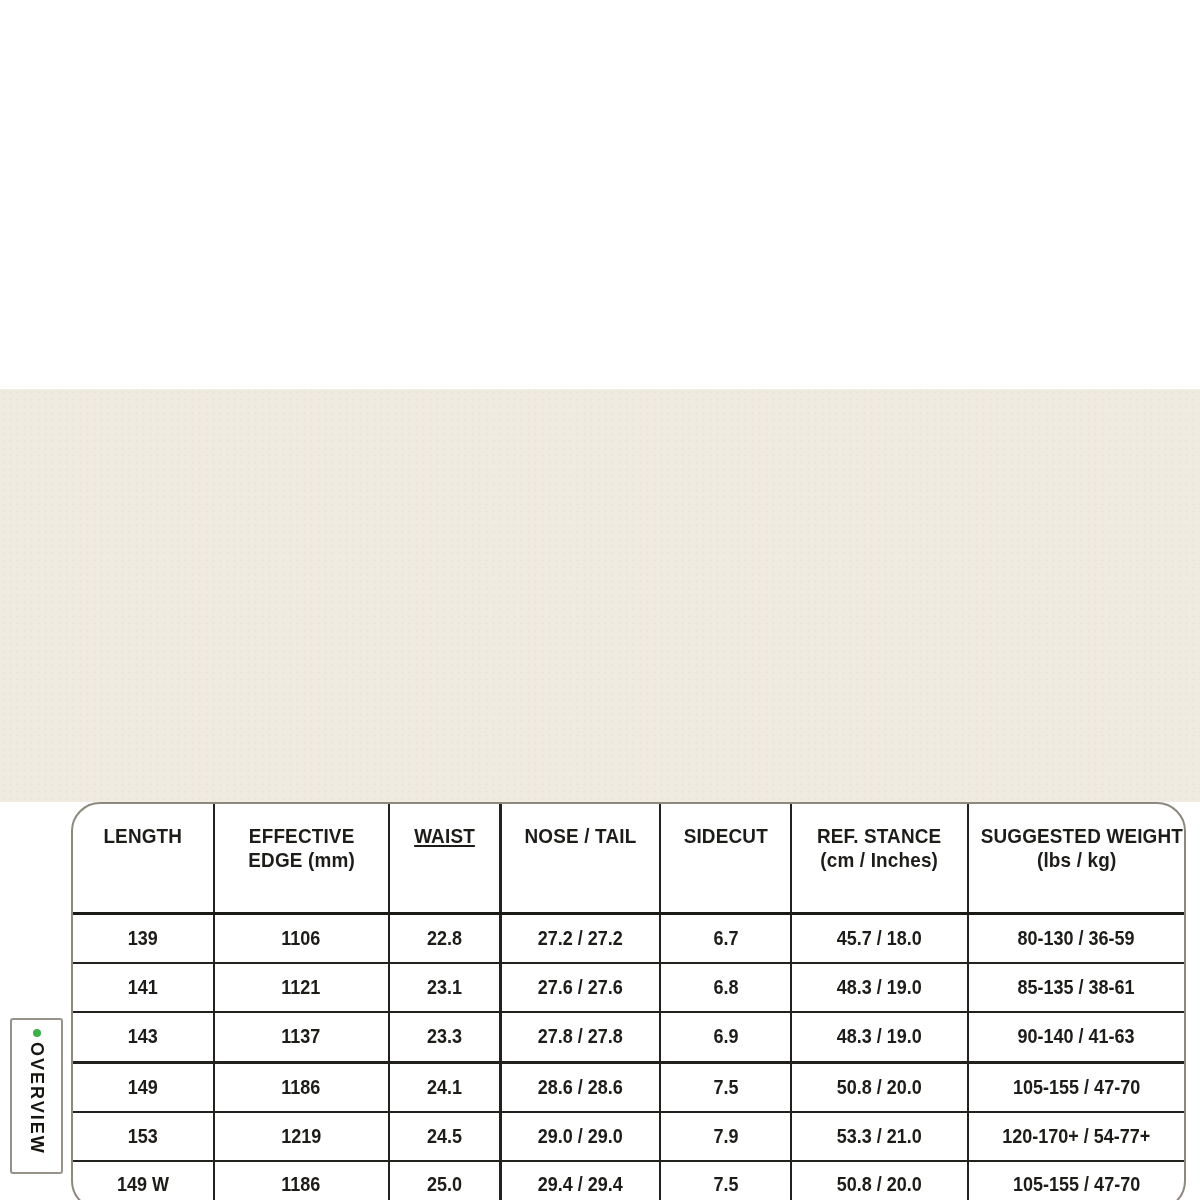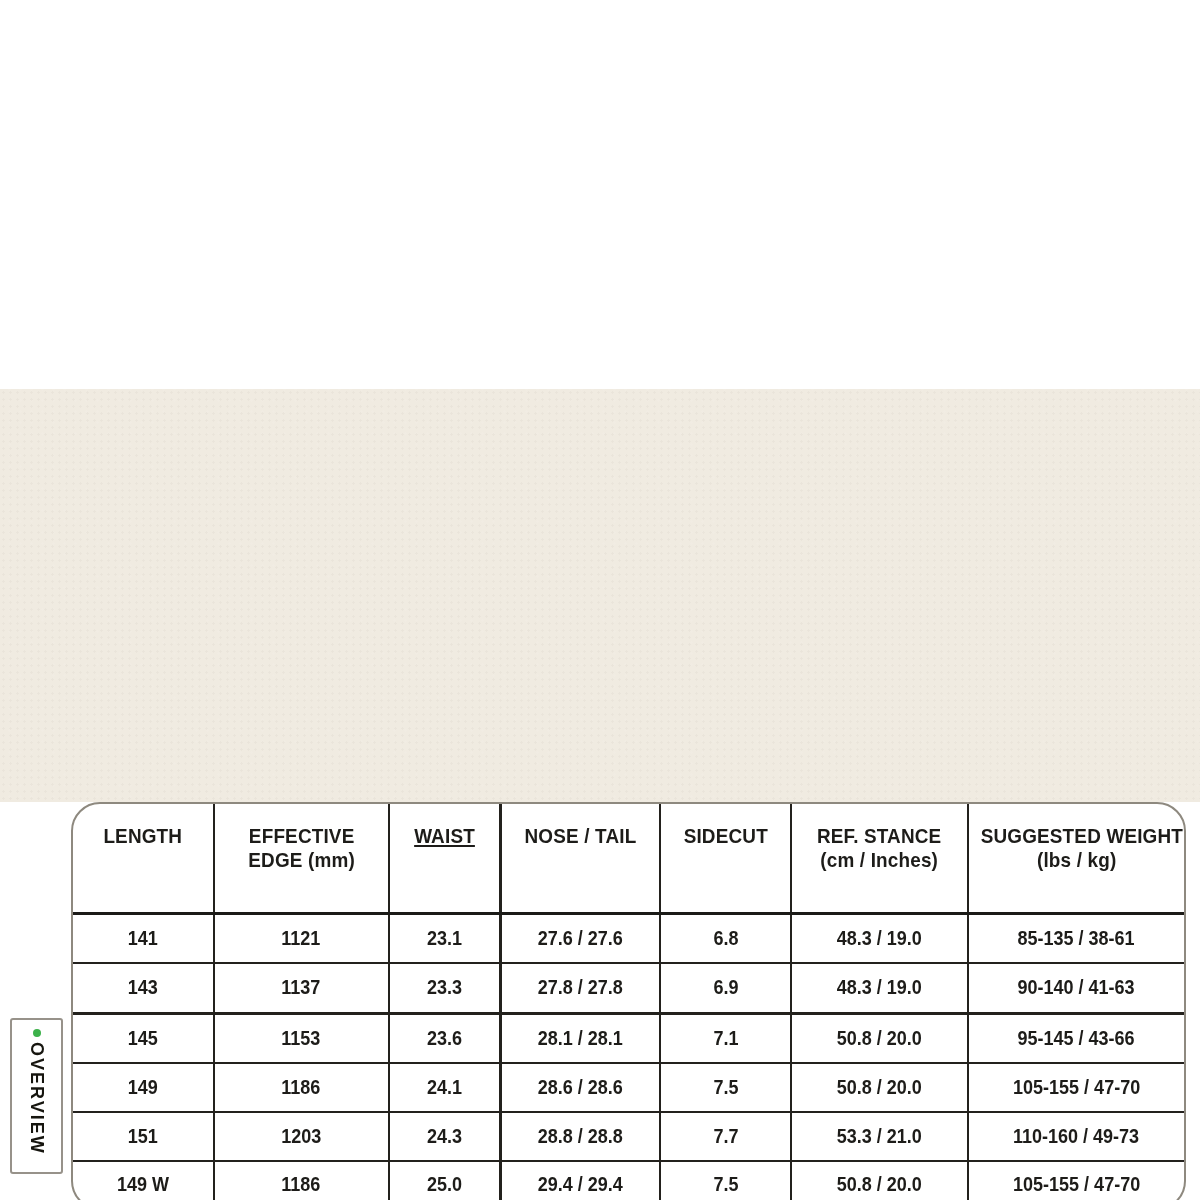--- a/index.html
+++ b/index.html
@@ -107,63 +107,63 @@
               <span class="hline">(cm / Inches)</span>
             </th>
             <th>
               <span class="hline">SUGGESTED WEIGHT</span>
               <span class="hline">(lbs / kg)</span>
             </th>
           </tr>
       </thead>
       <tbody>
           <tr>
+            <td><span class="cell-text">139</span></td>
+            <td><span class="cell-text">1106</span></td>
+            <td><span class="cell-text">22.8</span></td>
+            <td><span class="cell-text">27.2 / 27.2</span></td>
+            <td><span class="cell-text">6.7</span></td>
+            <td><span class="cell-text">45.7 / 18.0</span></td>
+            <td><span class="cell-text">80-130 / 36-59</span></td>
+          </tr>
+          <tr>
             <td><span class="cell-text">141</span></td>
             <td><span class="cell-text">1121</span></td>
             <td><span class="cell-text">23.1</span></td>
             <td><span class="cell-text">27.6 / 27.6</span></td>
             <td><span class="cell-text">6.8</span></td>
             <td><span class="cell-text">48.3 / 19.0</span></td>
             <td><span class="cell-text">85-135 / 38-61</span></td>
           </tr>
           <tr class="group-end">
             <td><span class="cell-text">143</span></td>
             <td><span class="cell-text">1137</span></td>
             <td><span class="cell-text">23.3</span></td>
             <td><span class="cell-text">27.8 / 27.8</span></td>
             <td><span class="cell-text">6.9</span></td>
             <td><span class="cell-text">48.3 / 19.0</span></td>
             <td><span class="cell-text">90-140 / 41-63</span></td>
           </tr>
           <tr>
-            <td><span class="cell-text">145</span></td>
-            <td><span class="cell-text">1153</span></td>
-            <td><span class="cell-text">23.6</span></td>
-            <td><span class="cell-text">28.1 / 28.1</span></td>
-            <td><span class="cell-text">7.1</span></td>
-            <td><span class="cell-text">50.8 / 20.0</span></td>
-            <td><span class="cell-text">95-145 / 43-66</span></td>
-          </tr>
-          <tr>
             <td><span class="cell-text">149</span></td>
             <td><span class="cell-text">1186</span></td>
             <td><span class="cell-text">24.1</span></td>
             <td><span class="cell-text">28.6 / 28.6</span></td>
             <td><span class="cell-text">7.5</span></td>
             <td><span class="cell-text">50.8 / 20.0</span></td>
             <td><span class="cell-text">105-155 / 47-70</span></td>
           </tr>
           <tr>
-            <td><span class="cell-text">151</span></td>
-            <td><span class="cell-text">1203</span></td>
-            <td><span class="cell-text">24.3</span></td>
-            <td><span class="cell-text">28.8 / 28.8</span></td>
-            <td><span class="cell-text">7.7</span></td>
+            <td><span class="cell-text">153</span></td>
+            <td><span class="cell-text">1219</span></td>
+            <td><span class="cell-text">24.5</span></td>
+            <td><span class="cell-text">29.0 / 29.0</span></td>
+            <td><span class="cell-text">7.9</span></td>
             <td><span class="cell-text">53.3 / 21.0</span></td>
-            <td><span class="cell-text">110-160 / 49-73</span></td>
+            <td><span class="cell-text">120-170+ / 54-77+</span></td>
           </tr>
           <tr>
             <td><span class="cell-text">149 W</span></td>
             <td><span class="cell-text">1186</span></td>
             <td><span class="cell-text">25.0</span></td>
             <td><span class="cell-text">29.4 / 29.4</span></td>
             <td><span class="cell-text">7.5</span></td>
             <td><span class="cell-text">50.8 / 20.0</span></td>
             <td><span class="cell-text">105-155 / 47-70</span></td>
           </tr>

